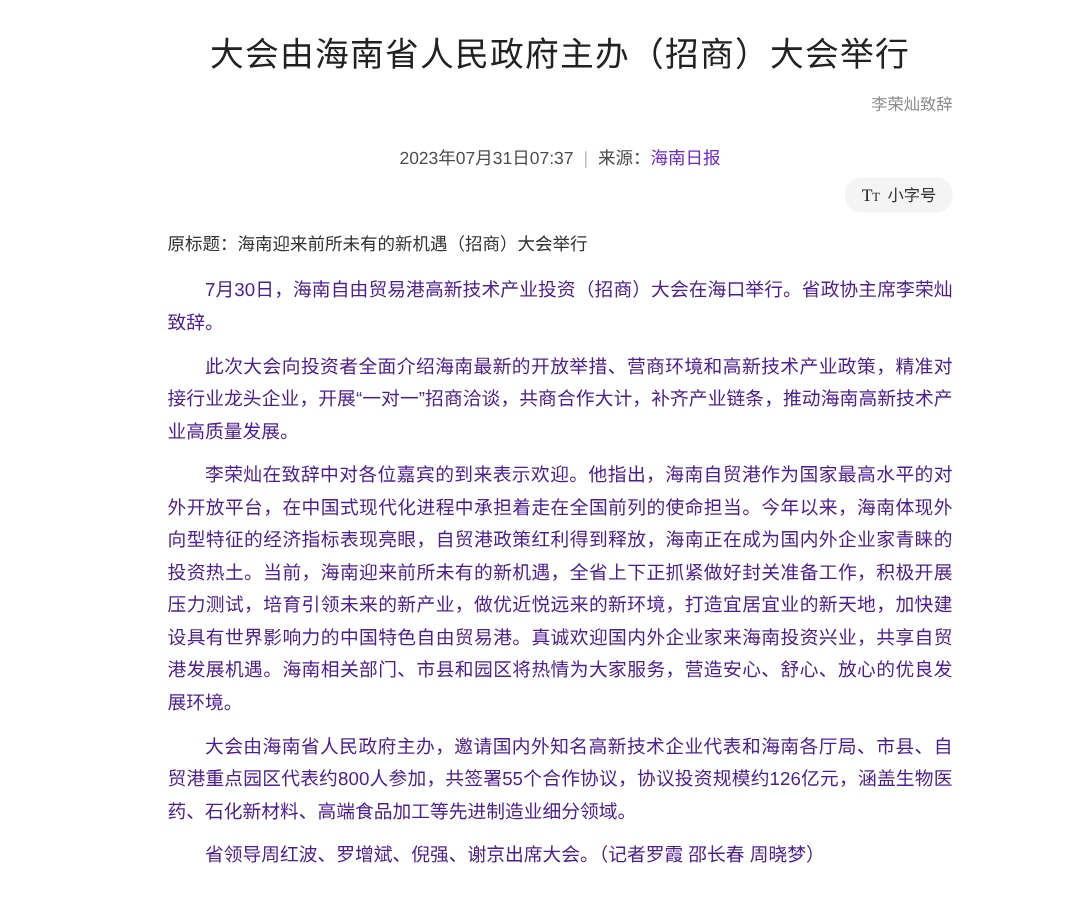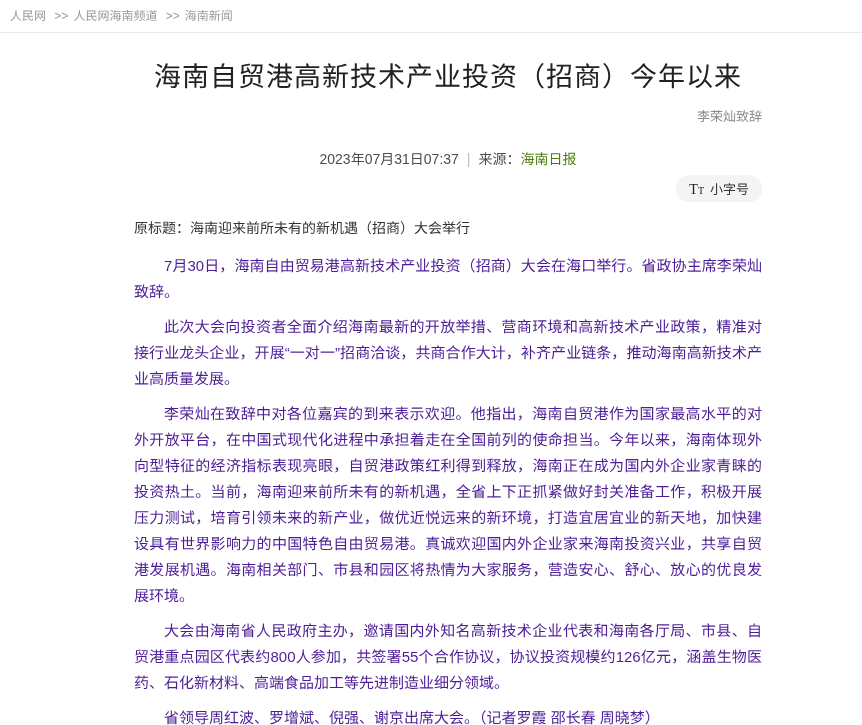--- a/index.html
+++ b/index.html
@@ -32,21 +32,21 @@
   }
   .art-subtitle {
     margin-top:12px; text-align:right;
     font-size:13px; color:#8b8b8b;
   }
   .art-meta {
     margin-top:23px; text-align:center;
     font-size:14px; color:#4c4c4c;
   }
   .meta-sep { color:#bbbbbb; margin:0 8px; }
-  .meta-source-link { color:#4d7c0f; text-decoration:none; cursor:pointer;margin-top:24px; }
+  .meta-source-link { color:#6d28d9; text-decoration:none; cursor:pointer;margin-top:24px; }
 
   .toolbar { margin-top:7px; text-align:right; height:26px; }
   .font-size-btn {
     display:inline-flex; align-items:baseline;
     background:#f4f4f4; border:none; border-radius:13px;
     padding:4px 13px; cursor:pointer;
     font-family:"Liberation Sans","DejaVu Sans",sans-serif;
     font-size:13px; color:#333;justify-content:space-between;
   }
   .tt-icon { font-family:"Liberation Serif","DejaVu Serif",serif; color:#222; margin-right:6px; }
@@ -63,33 +63,24 @@
     font-size:15px; line-height:26px; color:#4c1d95;
     text-align:justify; text-indent:2em;
     margin-bottom:9px;
   }
 </style>
 </head>
 <body>
 
 <div class="page">
 
-  <nav class="crumb-bar">
-    
-  
-      <a class="crumb-item">人民网</a>
-    
-      <span class="crumb-sep">&gt;&gt;</span><a class="crumb-item">人民网海南频道</a>
-    
-      <span class="crumb-sep">&gt;&gt;</span><a class="crumb-item">海南新闻</a>
-    </nav>
 
   <article class="article">
 
-    <h1 class="art-title">海南自贸港高新技术产业投资（招商）今年以来</h1>
+    <h1 class="art-title">大会由海南省人民政府主办（招商）大会举行</h1>
 
     <div class="art-subtitle">李荣灿致辞</div>
 
     <div class="art-meta">
       <span>2023年07月31日07:37</span><span class="meta-sep">|</span><span>来源：</span><a class="meta-source-link">海南日报</a>
     </div>
 
     <div class="toolbar">
       <button class="font-size-btn">
         <span class="tt-icon"><span class="tt-big">T</span><span class="tt-small">T</span></span>

